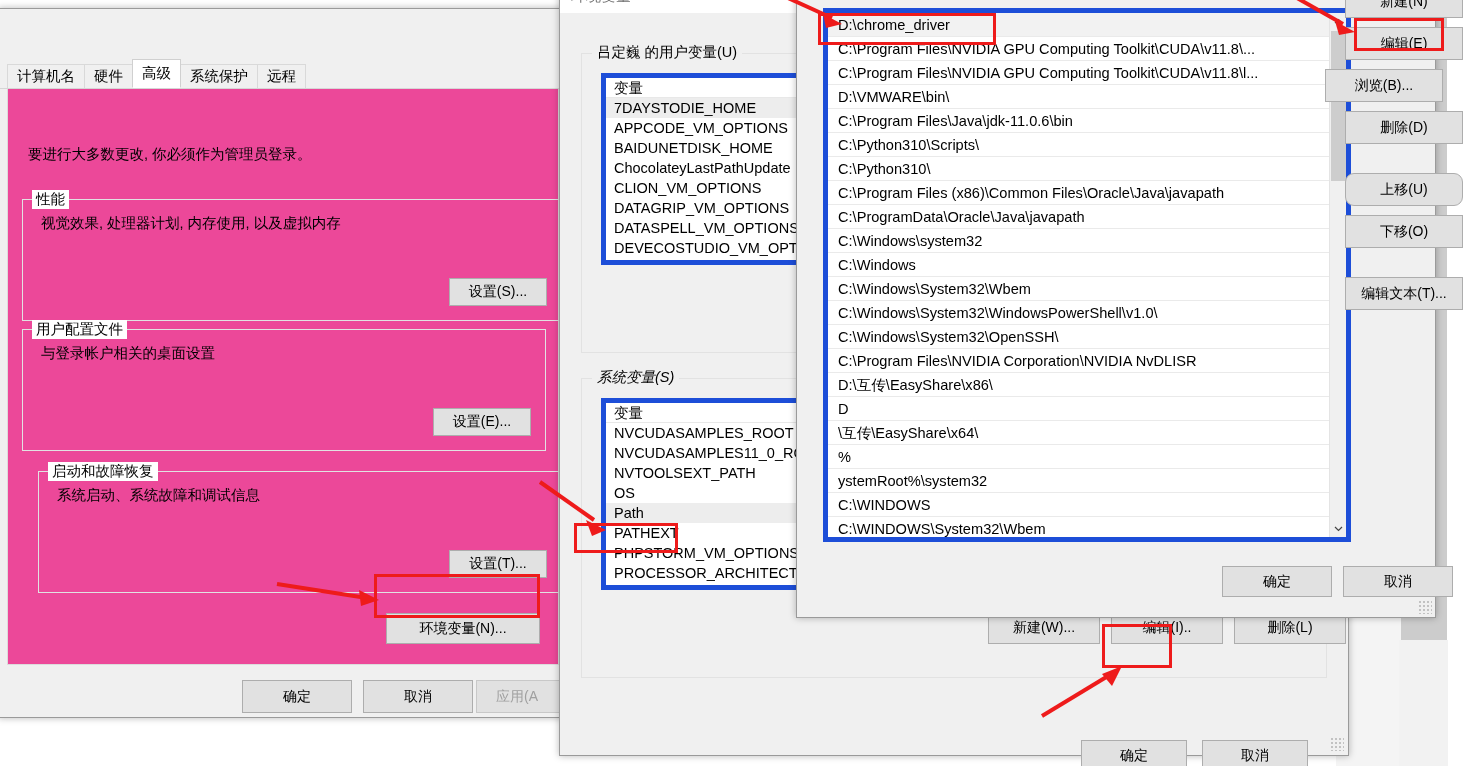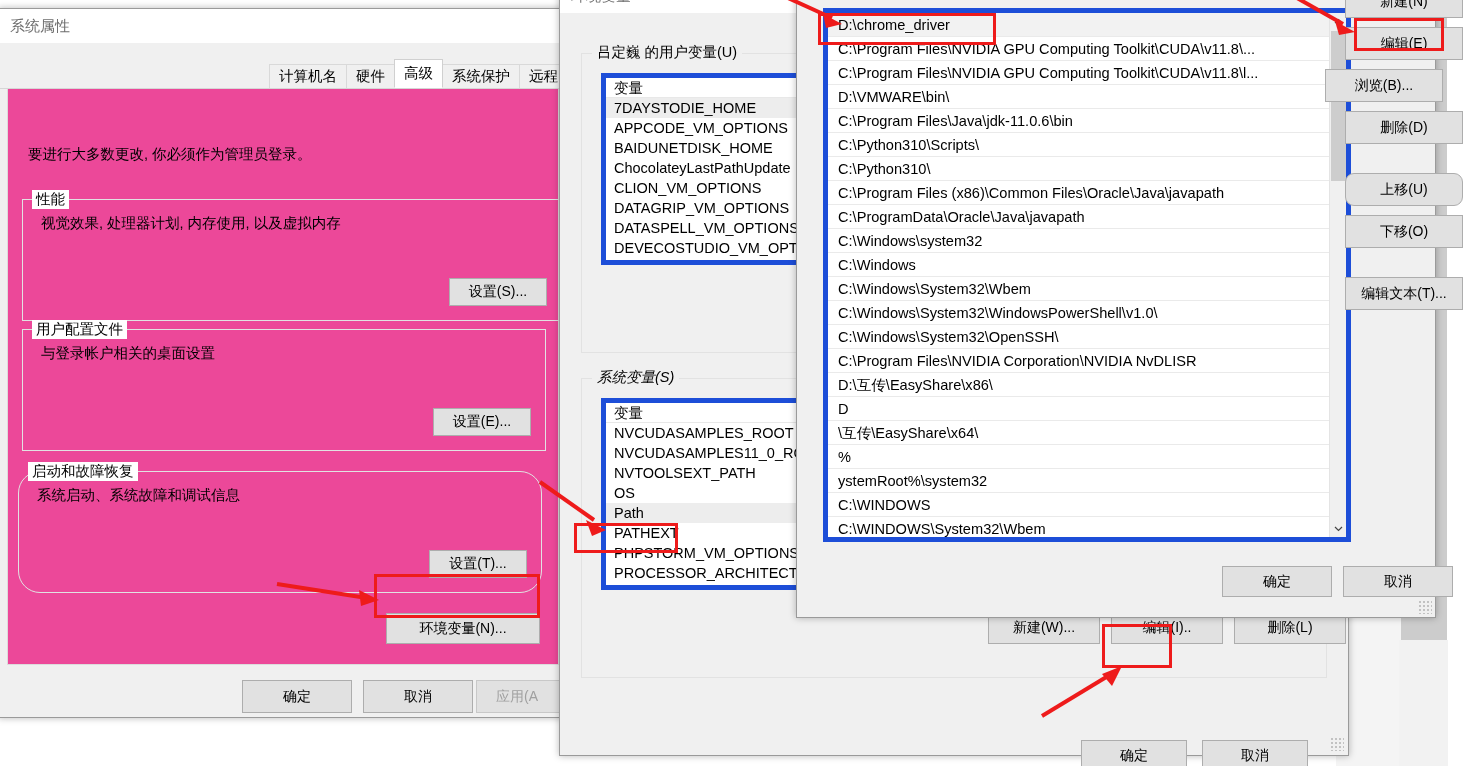--- a/index.html
+++ b/index.html
@@ -181,27 +181,24 @@
 <div id="root">
 
   <div style="position:absolute;left:0;top:0;width:1469px;height:766px;background:#ffffff;"></div>
   <div style="position:absolute;left:1399px;top:0;width:48px;height:640px;background:#cccccc;"></div>
   <div style="position:absolute;left:1336px;top:0;width:65px;height:766px;background:#f4f4f4;"></div>
   <div style="position:absolute;left:1448px;top:0;width:21px;height:766px;background:#ffffff;"></div>
   <div style="position:absolute;left:1399px;top:640px;width:49px;height:126px;background:#f2f2f2;"></div>
 
   <div class="win" style="left:-2px; top:8px; width:570px; height:710px;">
 
-    <div class="titlebar">
-      <span>系统属性</span>
-    </div>
 
     <div class="client" style="position:absolute;left:0;top:34px;width:568px;height:674px;">
 
-      <div class="tabstrip" style="margin-top:17px;justify-content:flex-end;">
+      <div class="tabstrip" style="margin-top:17px;">
         <div class="tab">
           <span>计算机名</span>
         </div>
         <div class="tab">
           <span>硬件</span>
         </div>
         <div class="tab active">
           <span>高级</span>
         </div>
         <div class="tab">
@@ -225,21 +222,21 @@
         </div>
 
         <div class="group" style="left:14px;top:240px;width:524px;height:122px;">
           <div class="group-title">用户配置文件</div>
           <div class="group-text">与登录帐户相关的桌面设置</div>
           <div class="btn" style="position:absolute;right:14px;bottom:14px;width:98px;height:28px;">
             <span>设置(E)...</span>
           </div>
         </div>
 
-        <div class="group" style="left:10px;top:382px;width:524px;height:122px;border-radius:22px;">
+        <div class="group" style="left:30px;top:382px;width:524px;height:122px;">
           <div class="group-title">启动和故障恢复</div>
           <div class="group-text">系统启动、系统故障和调试信息</div>
           <div class="btn" style="position:absolute;right:14px;bottom:14px;width:98px;height:28px;">
             <span>设置(T)...</span>
           </div>
         </div>
 
         <div class="btn" style="position:absolute;left:378px;top:524px;width:154px;height:31px;">
           <span>环境变量(N)...</span>
         </div>

